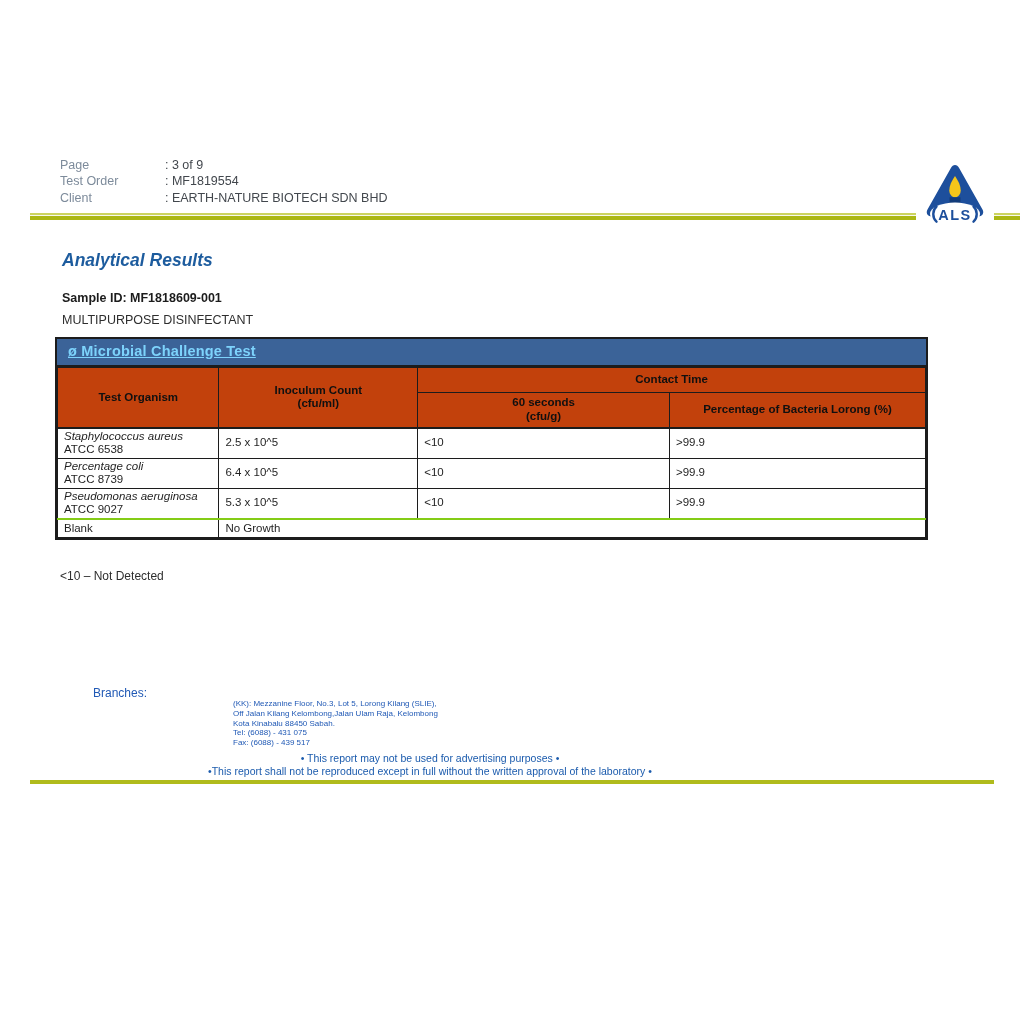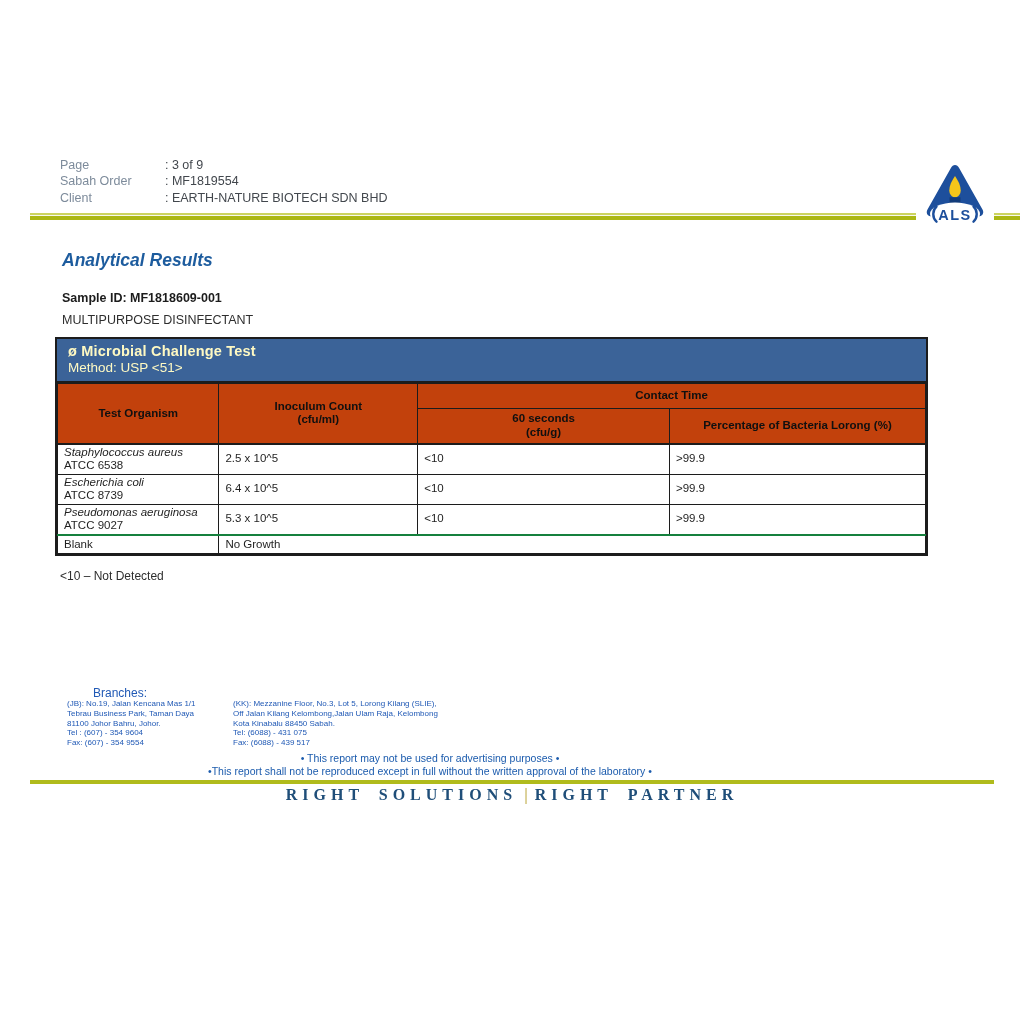--- a/index.html
+++ b/index.html
@@ -39,42 +39,42 @@
   
   .section-title {
     position: absolute; left: 62px; top: 250px;
     font-size: 17.5px; font-weight: bold; font-style: italic; color: #1d5c9e;
   }
   .sample-id { position: absolute; left: 62px; top: 291px; font-size: 12.5px; font-weight: bold; color: #1c1c1c; }
   .sample-desc { position: absolute; left: 62px; top: 313px; font-size: 12.5px; color: #2e2e2e; }
 
   
   .table-wrap { position: absolute; left: 55px; top: 337px; width: 873px; border: 2px solid #1c1c1c; box-sizing: border-box; }
-  .table-title { background: #3b6398; color: #fef9c3; padding: 4px 11px 6px; border-bottom: 2px solid #1c1c1c; }
+  .table-title { background: #3b6398; color: #7dd3fc; padding: 4px 11px 6px; border-bottom: 2px solid #1c1c1c; text-decoration: underline; }
   .table-title .t1 { font-size: 14.5px; font-weight: bold; letter-spacing: .2px; }
   .table-title .t2 { font-size: 13.5px; margin-top: 1px; }
 
   table.results { width: 100%; border-collapse: collapse; table-layout: fixed; }
   .results th, .results td { border: 1px solid #1c1c1c; box-sizing: border-box; }
   .results thead th {
     background: #c2410c; font-size: 11.5px; font-weight: bold; color: #101010;
     text-align: center; vertical-align: middle; padding: 2px 4px; line-height: 13.5px;
   }
   .results thead tr.hdr-top { height: 25px; }
   .results thead tr.hdr-sub { height: 35px; }
   .results tbody td {
     background: #ffffff; font-size: 11.5px; color: #1f1f1f;
     vertical-align: middle; padding: 1px 6px; line-height: 13.5px;
   }
   .results tbody tr { height: 29px; }
   .results tbody tr:first-child td { border-top: 2px solid #1c1c1c; }
   .results td.organism-cell { text-align: left; }
   .org-name { font-style: italic; }
   .results tr.blank-row { height: 19px; }
-  .results tr.blank-row td { border-top: 2px solid #15803d; }
+  .results tr.blank-row td { border-top: 2px solid #84cc16; }
 
   
   .note { position: absolute; left: 60px; top: 569px; font-size: 12px; color: #2e2e2e; }
 
   
   .branches-title { position: absolute; left: 67px; top: 689px; font-size: 12px; line-height: 9.8px; color: #2059b5; margin-left: 26px; }
   .branch-left  { position: absolute; left: 67px;  top: 699px; font-size: 8px; line-height: 9.8px; color: #2059b5; }
   .branch-right { position: absolute; left: 233px; top: 699px; font-size: 8px; line-height: 9.8px; color: #2059b5; }
 
   
@@ -93,21 +93,21 @@
 <body>
 
 <div class="page">
 
   <div class="header-fields">
     <div class="field-row">
       <span class="field-label">Page</span>
       <span class="field-value">: 3 of 9</span>
     </div>
     <div class="field-row">
-      <span class="field-label">Sabah Order</span>
+      <span class="field-label">Test Order</span>
       <span class="field-value">: MF1819554</span>
     </div>
     <div class="field-row">
       <span class="field-label">Client</span>
       <span class="field-value">: EARTH-NATURE BIOTECH SDN BHD</span>
     </div>
   </div>
 
   <div class="rule-top"></div>
 
@@ -124,21 +124,20 @@
   </div>
 
   <div class="section-title">Analytical Results</div>
 
   <div class="sample-id">Sample ID: MF1818609-001</div>
   <div class="sample-desc">MULTIPURPOSE DISINFECTANT</div>
 
   <div class="table-wrap">
     <div class="table-title">
       <div class="t1">ø Microbial Challenge Test</div>
-      <div class="t2">Method: USP &lt;51&gt;</div>
     </div>
     <table class="results">
       <colgroup>
         <col style="width:18.6%">
           <col style="width:22.9%">
           <col style="width:29%">
           <col style="width:29.5%">
       </colgroup>
       <thead>
         <tr class="hdr-top">
@@ -162,21 +161,21 @@
           <td class="organism-cell">
             <div class="org-name">Staphylococcus aureus</div>
             <div>ATCC 6538</div>
           </td>
           <td>2.5 x 10^5</td>
           <td>&lt;10</td>
           <td>&gt;99.9</td>
         </tr>
         <tr>
           <td class="organism-cell">
-            <div class="org-name">Escherichia coli</div>
+            <div class="org-name">Percentage coli</div>
             <div>ATCC 8739</div>
           </td>
           <td>6.4 x 10^5</td>
           <td>&lt;10</td>
           <td>&gt;99.9</td>
         </tr>
         <tr>
           <td class="organism-cell">
             <div class="org-name">Pseudomonas aeruginosa</div>
             <div>ATCC 9027</div>
@@ -189,39 +188,29 @@
           <td class="organism-cell">Blank</td>
           <td colspan="3">No Growth</td>
         </tr>
       </tbody>
     </table>
   </div>
 
   <div class="note">&lt;10 – Not Detected</div>
 
   <div class="branches-title">Branches:</div>
-  <div class="branch-left">
-    <div>(JB): No.19, Jalan Kencana Mas 1/1</div>
-    <div>Tebrau Business Park, Taman Daya</div>
-    <div>81100 Johor Bahru, Johor.</div>
-    <div>Tel : (607) - 354 9604</div>
-    <div>Fax: (607) - 354 9554</div>
-  </div>
   <div class="branch-right">
     <div>(KK): Mezzanine Floor, No.3, Lot 5, Lorong Kilang (SLIE),</div>
     <div>Off Jalan Kilang Kelombong,Jalan Ulam Raja, Kelombong</div>
     <div>Kota Kinabalu 88450 Sabah.</div>
     <div>Tel: (6088) - 431 075</div>
     <div>Fax: (6088) - 439 517</div>
   </div>
 
   <div class="notices">
     <div>• This report may not be used for advertising purposes •</div>
     <div>•This report shall not be reproduced except in full without the written approval of the laboratory •</div>
   </div>
 
   <div class="rule-bottom"></div>
 
-  <div class="tagline">
-    <span>RIGHT SOLUTIONS</span><span class="sep">|</span><span>RIGHT PARTNER</span>
-  </div>
 
 </div>
 
 </body></html>

